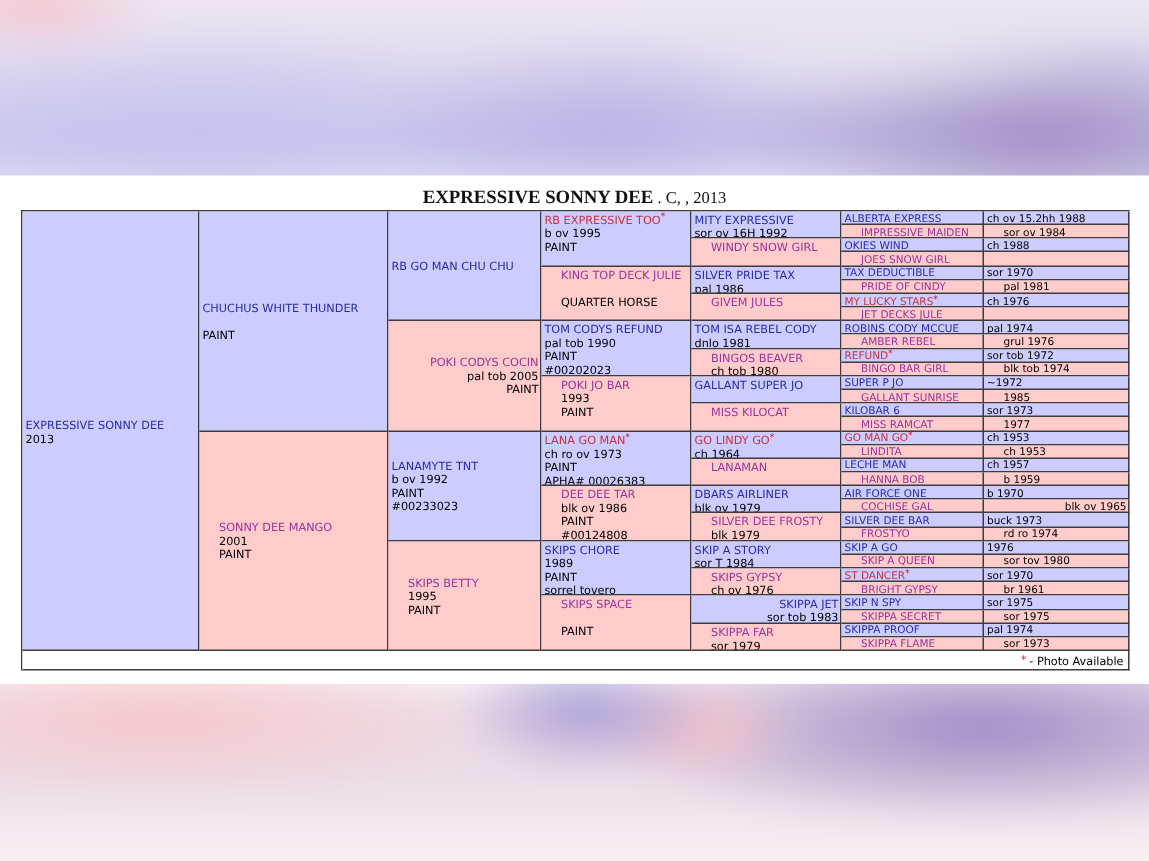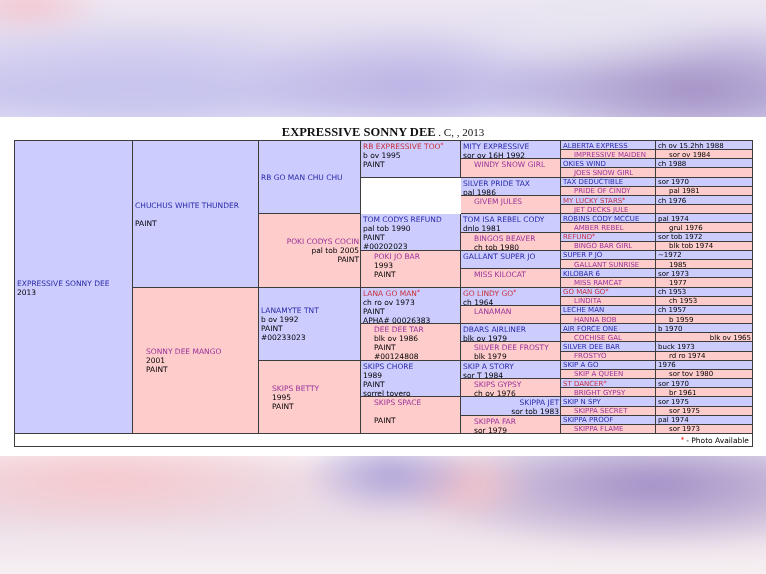--- a/index.html
+++ b/index.html
@@ -100,20 +100,25 @@
       <div class="cell pink col3 vcenter" style="grid-area: 25 / 3 / span 8;">
         <div class="line"><span class="hname nmag">SKIPS BETTY</span></div>
         <div class="line detail">1995</div>
         <div class="line detail">PAINT</div>
       </div>
       <div class="cell blue col4 vtop" style="grid-area: 1 / 4 / span 4;">
         <div class="line"><span class="hname starred">RB EXPRESSIVE TOO<sup class="star">*</sup></span></div>
         <div class="line detail">b ov 1995</div>
         <div class="line detail">PAINT</div>
       </div>
+      <div class="cell pink col4 vtop" style="grid-area: 5 / 4 / span 4;">
+        <div class="line"><span class="hname nmag">KING TOP DECK JULIE</span></div>
+        <div class="line detail">&nbsp;</div>
+        <div class="line detail">QUARTER HORSE</div>
+      </div>
       <div class="cell blue col4 vtop" style="grid-area: 9 / 4 / span 4;">
         <div class="line"><span class="hname nblue">TOM CODYS REFUND</span></div>
         <div class="line detail">pal tob 1990</div>
         <div class="line detail">PAINT</div>
         <div class="line detail">#00202023</div>
       </div>
       <div class="cell pink col4 vtop" style="grid-area: 13 / 4 / span 4;">
         <div class="line"><span class="hname nmag">POKI JO BAR</span></div>
         <div class="line detail">1993</div>
         <div class="line detail">PAINT</div>

